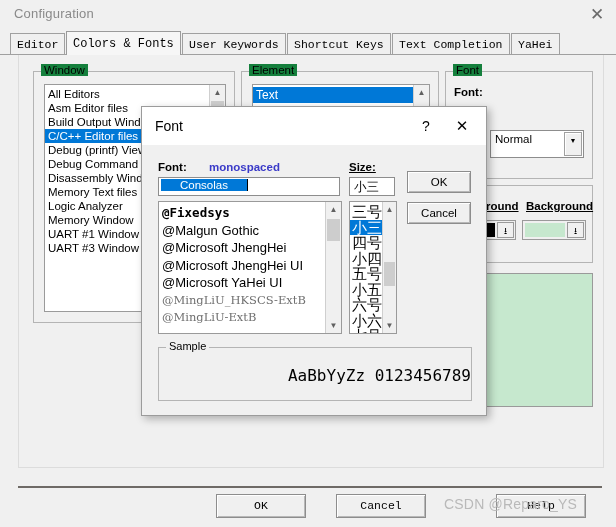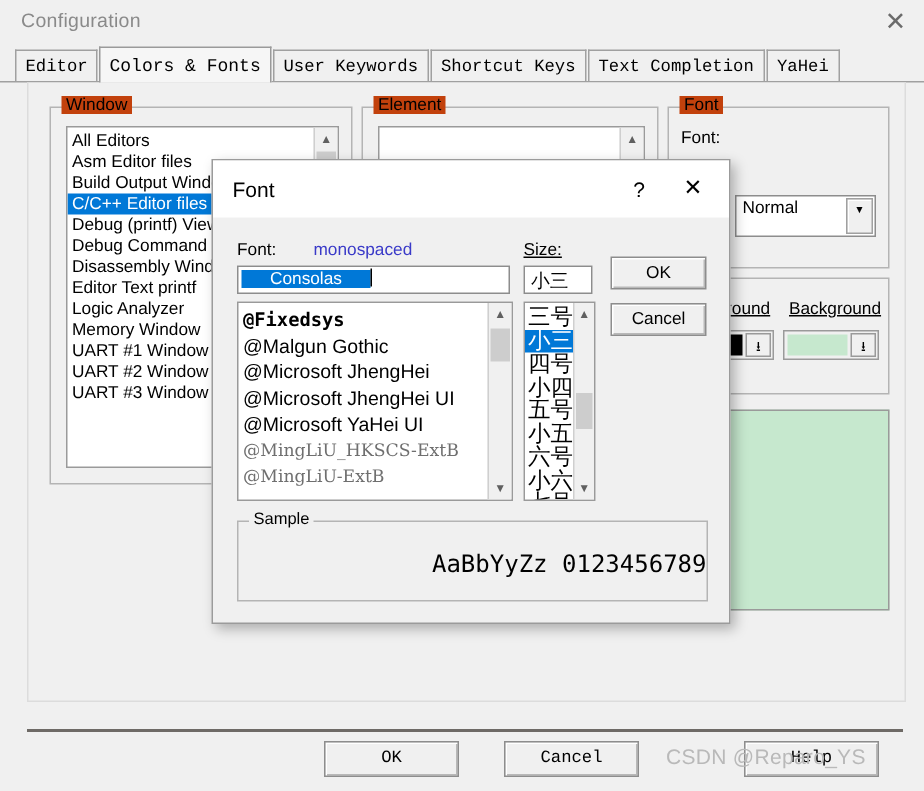--- a/index.html
+++ b/index.html
@@ -48,21 +48,21 @@
     position:absolute;left:0;top:54px;width:616px;height:1px;background:#a0a0a0;
   }
   
   #panel{
     position:absolute;left:18px;top:55px;width:584px;height:412px;
     background:#f0f0f0;border:1px solid #dcdcdc;border-top:none;
   }
   
   .group{position:absolute;border:1px solid #b4b4b4;}
   .group>.glabel{
-    position:absolute;top:-8px;left:7px;background:#c2410c;
+    position:absolute;top:-8px;left:7px;background:#15803d;
     padding:0 3px;font-size:11.5px;color:#000;
   }
   
   .listbox{
     position:absolute;background:#fff;border:1px solid #9a9a9a;
     overflow:hidden;
   }
   .litem{
     font-size:11.5px;line-height:14px;padding:0 3px;white-space:nowrap;
     color:#000;
@@ -115,21 +115,21 @@
     background:#f0f0f0;border:1px solid #9b9b9b;
     box-shadow:3px 3px 8px rgba(0,0,0,.28);
     z-index:50;
   }
   #fdtitle{position:absolute;left:0;top:0;width:100%;height:38px;background:#fff;}
   #fdtitle .cap{position:absolute;left:13px;top:11px;font-size:14px;color:#000;}
   #fd-help{position:absolute;right:48px;top:8px;width:24px;height:22px;
            text-align:center;line-height:22px;font-size:14px;color:#000;cursor:default;}
   #fd-close{position:absolute;right:12px;top:8px;width:24px;height:22px;
             text-align:center;line-height:22px;font-size:15px;color:#000;cursor:default;}
-  .fdlab{position:absolute;font-size:11.5px;color:#000;}
+  .fdlab{position:absolute;font-size:11.5px;color:#000;font-weight:bold;}
   .u{text-decoration:underline;}
   #fd-fontname{
     position:absolute;background:#fff;border:1px solid #8d8d8d;box-sizing:border-box;
   }
   #fd-fontname .selstr{
     background:#0078d7;color:#fff;font-size:11.5px;
     display:inline-block;padding:0 19px;margin:1px 0 0 2px;
   }
   #fd-fontname .caret{
     display:inline-block;width:1px;height:12px;background:#000;
@@ -194,38 +194,40 @@
     <div class="glabel">Window</div>
     <div class="listbox" style="left:10px;top:12px;width:180px;height:226px;">
       <div id="window-items" style="position:absolute;left:0;top:2px;right:16px;">
           <div class="litem"><span>All Editors</span></div>
           <div class="litem"><span>Asm Editor files</span></div>
           <div class="litem"><span>Build Output Window</span></div>
           <div class="litem sel"><span>C/C++ Editor files</span></div>
           <div class="litem"><span>Debug (printf) Viewer</span></div>
           <div class="litem"><span>Debug Command Window</span></div>
           <div class="litem"><span>Disassembly Window</span></div>
-          <div class="litem"><span>Editor Text printf</span></div>
+          <div class="litem"><span>Memory Text files</span></div>
           <div class="litem"><span>Logic Analyzer</span></div>
           <div class="litem"><span>Memory Window</span></div>
           <div class="litem"><span>UART #1 Window</span></div>
-          <div class="litem"><span>UART #2 Window</span></div>
           <div class="litem"><span>UART #3 Window</span></div>
         </div>
       <div class="vsb">
         <div class="arr up">▲</div>
         <div class="thumb" style="top:16px;height:60px;"></div>
         <div class="arr dn">▼</div>
       </div>
     </div>
   </div>
 
   <div class="group" style="left:222px;top:16px;width:196px;height:250px;">
     <div class="glabel">Element</div>
     <div class="listbox" style="left:10px;top:12px;width:176px;height:226px;">
+      <div id="element-items" style="position:absolute;left:0;top:2px;right:16px;">
+          <div class="litem sel" style="line-height: 16px; font-size: 12px;"><span>Text</span></div>
+        </div>
       <div class="vsb">
         <div class="arr up">▲</div>
         <div class="arr dn">▼</div>
       </div>
     </div>
   </div>
 
   <div class="group" style="left:426px;top:16px;width:146px;height:106px;">
     <div class="glabel">Font</div>
     <div class="fdlab" style="left:8px;top:14px;">Font:</div>

